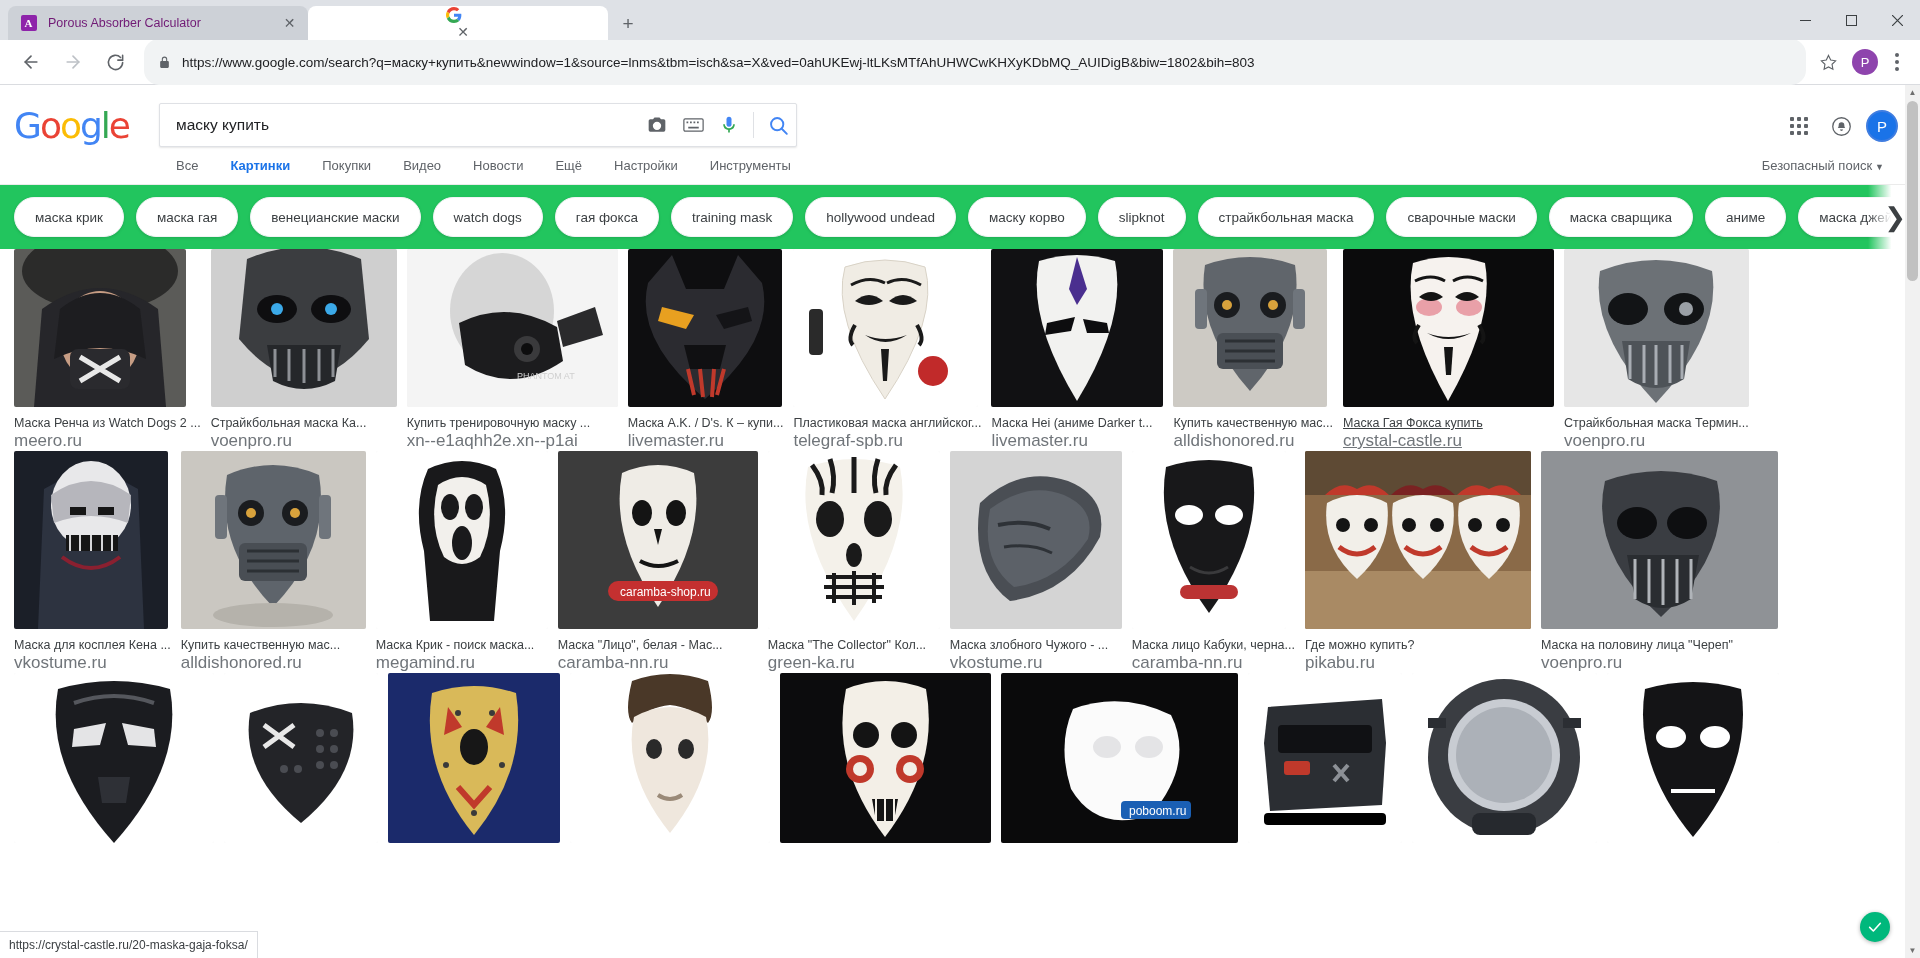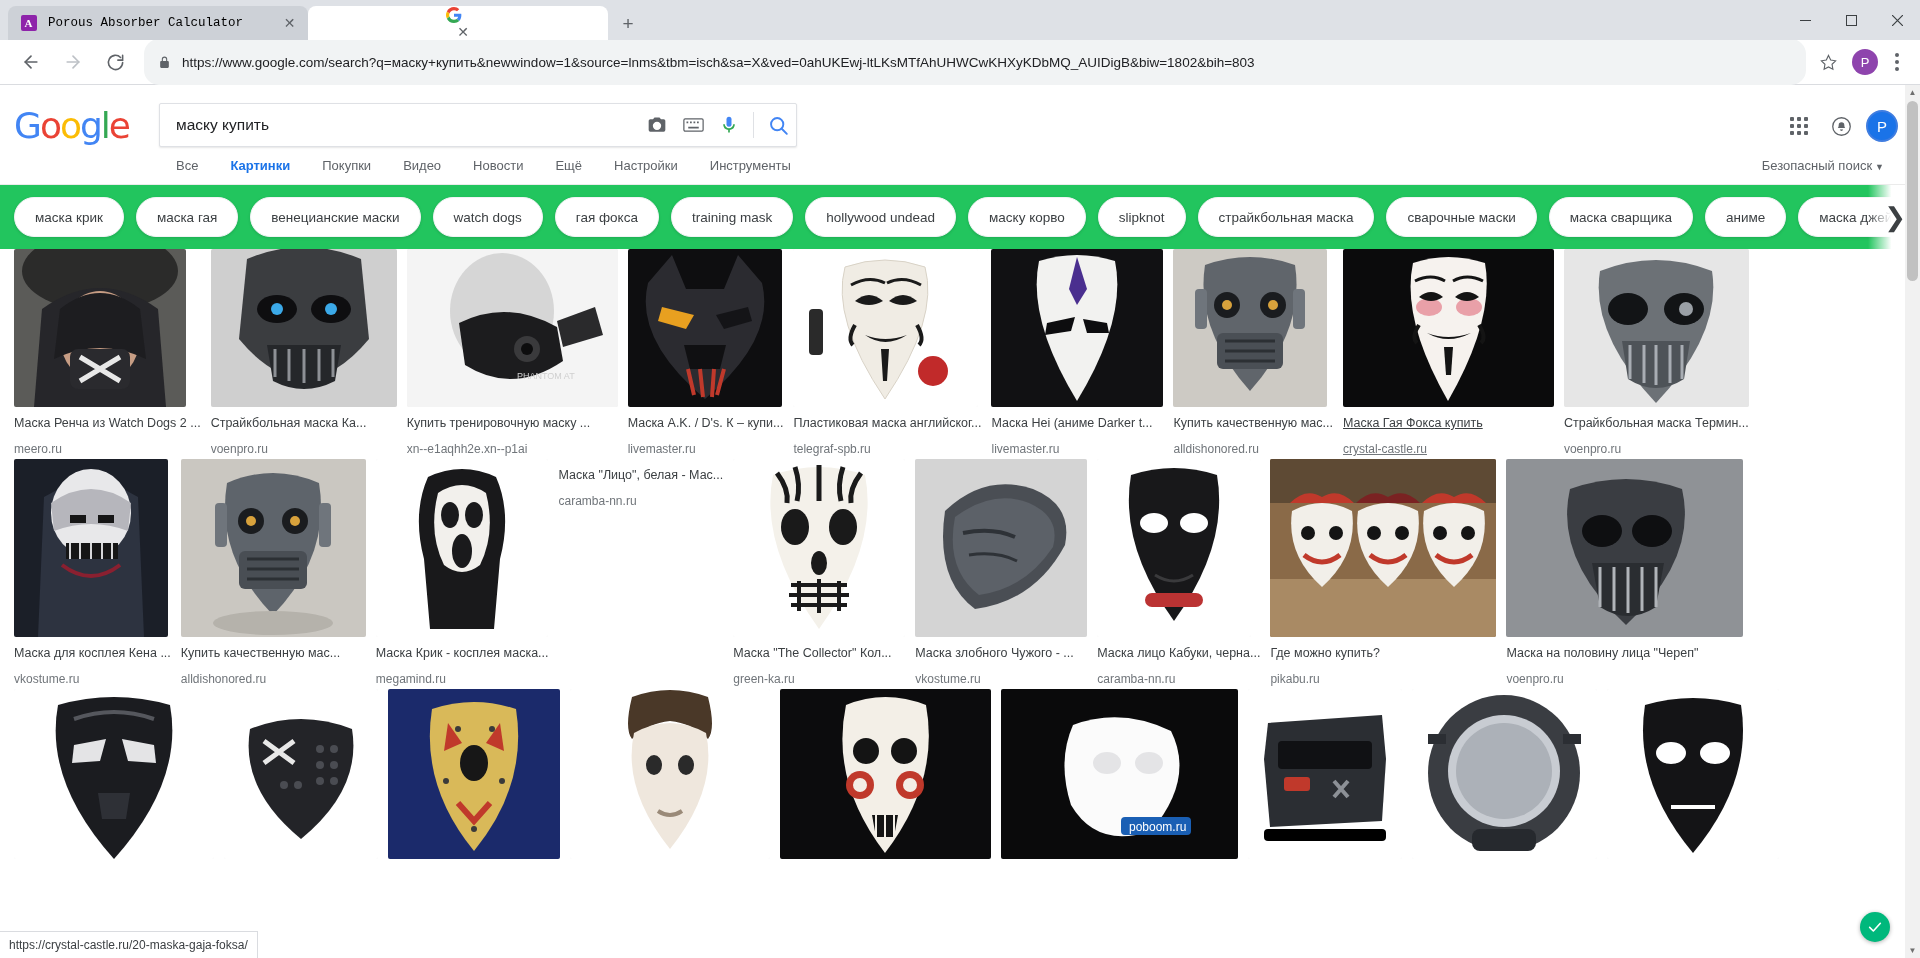--- a/index.html
+++ b/index.html
@@ -30,21 +30,21 @@
   .tab.inactive { background: #cdd1d7; }
   .tab.active { background: #ffffff; flex-direction: column; }
   .tab .favicon { width: 17px; height: 17px; margin-right: 11px; flex: 0 0 auto; display:flex; align-items:center; justify-content:center;}
   .fav-a {
     width: 16px; height: 16px; background: #8e24aa; border-radius: 2px;
     color: #fff; font-size: 11px; font-weight: bold; line-height: 16px; text-align: center;
     font-family: "Liberation Serif", serif;
   }
   .tab .tab-title {
     flex: 1 1 auto; white-space: nowrap; overflow: hidden; text-overflow: ellipsis;
-    font-size: 12.5px; color: #000000; font-family: Liberation Mono, monospace;
+    font-size: 12.5px; color: #701a75;
   }
   .tab .tab-close {
     width: 17px; height: 17px; flex: 0 0 auto; margin-left: 8px;
     display: flex; align-items: center; justify-content: center;
     color: #5f6368; font-size: 14px; line-height: 1;
   }
   .newtab-btn {
     width: 28px; height: 28px; margin-left: 6px; margin-bottom: 3px;
     display: flex; align-items: center; justify-content: center;
     color: #5f6368; font-size: 19px; line-height: 1;
@@ -160,21 +160,21 @@
     background: #f1f1f1;
   }
   .thumb .inner { width: 100%; height: 100%; display:block; }
   .cap { margin-top: 8px; }
   .cap .t {
     font-size: 12.5px; color: #3c4043; line-height: 16px;
     white-space: nowrap; overflow: hidden; text-overflow: ellipsis;
   }
   .cap .t.u { text-decoration: underline; }
   .cap .d {
-    font-size: 12px; color: #70757a; line-height: 16px; margin-top: 10px;
+    font-size: 17px; color: #70757a; line-height: 16px; margin-top: 2px;
     white-space: nowrap; overflow: hidden; text-overflow: ellipsis;
   }
   .cap .d.u { text-decoration: underline; }
 
   
   .statusbar {
     position: absolute; left: 0; bottom: 0; height: 22px;
     background: #fff; border-top: 1px solid #dadce0; border-right: 1px solid #dadce0;
     padding: 13px 9px; display: flex; align-items: center;
     font-size: 12px; color: #3c4043; max-width: 650px; white-space: nowrap;
@@ -610,26 +610,38 @@
             <svg class="inner" viewBox="0 0 172 178" preserveAspectRatio="none">
               <rect width="172" height="178" fill="#ffffff"></rect>
               <path d="M52 18 Q86 2 120 18 Q136 54 124 100 L118 170 L54 170 L48 100 Q36 54 52 18 Z" fill="#19191b"></path>
               <path d="M62 34 Q86 18 110 34 Q120 74 104 106 Q86 120 68 106 Q52 74 62 34 Z" fill="#f2f0ec"></path>
               <ellipse cx="74" cy="56" rx="9" ry="13" fill="#1a1a1c"></ellipse>
               <ellipse cx="98" cy="56" rx="9" ry="13" fill="#1a1a1c"></ellipse>
               <ellipse cx="86" cy="92" rx="10" ry="17" fill="#1a1a1c"></ellipse>
             </svg>
           </div>
           <div class="cap">
-            <div class="t">Маска Крик - косплея маска...</div>
+            <div class="t">Маска Крик - поиск маска...</div>
             <div class="d">megamind.ru</div>
           </div>
         </div>
 
         <div class="rcell">
+          <div class="thumb" style="width:200px;height:178px">
+            <svg class="inner" viewBox="0 0 200 178" preserveAspectRatio="none">
+              <rect width="200" height="178" fill="#3c3c3c"></rect>
+              <path d="M64 22 Q100 6 136 22 Q148 86 100 156 Q52 86 64 22 Z" fill="#efece6"></path>
+              <ellipse cx="84" cy="62" rx="10" ry="13" fill="#141414"></ellipse>
+              <ellipse cx="118" cy="62" rx="10" ry="13" fill="#141414"></ellipse>
+              <path d="M96 78 l8 0 l-4 16 Z" fill="#141414"></path>
+              <path d="M82 110 q18 10 38 0" stroke="#141414" stroke-width="4" fill="none"></path>
+              <rect x="50" y="130" width="110" height="20" rx="10" fill="#c43030"></rect>
+              <text x="62" y="145" font-size="12" fill="#fff" font-family="sans-serif">caramba-shop.ru</text>
+            </svg>
+          </div>
           <div class="cap">
             <div class="t">Маска "Лицо", белая - Мас...</div>
             <div class="d">caramba-nn.ru</div>
           </div>
         </div>
 
         <div class="rcell">
           <div class="thumb" style="width:172px;height:178px">
             <svg class="inner" viewBox="0 0 172 178" preserveAspectRatio="none">
               <rect width="172" height="178" fill="#ffffff"></rect>

